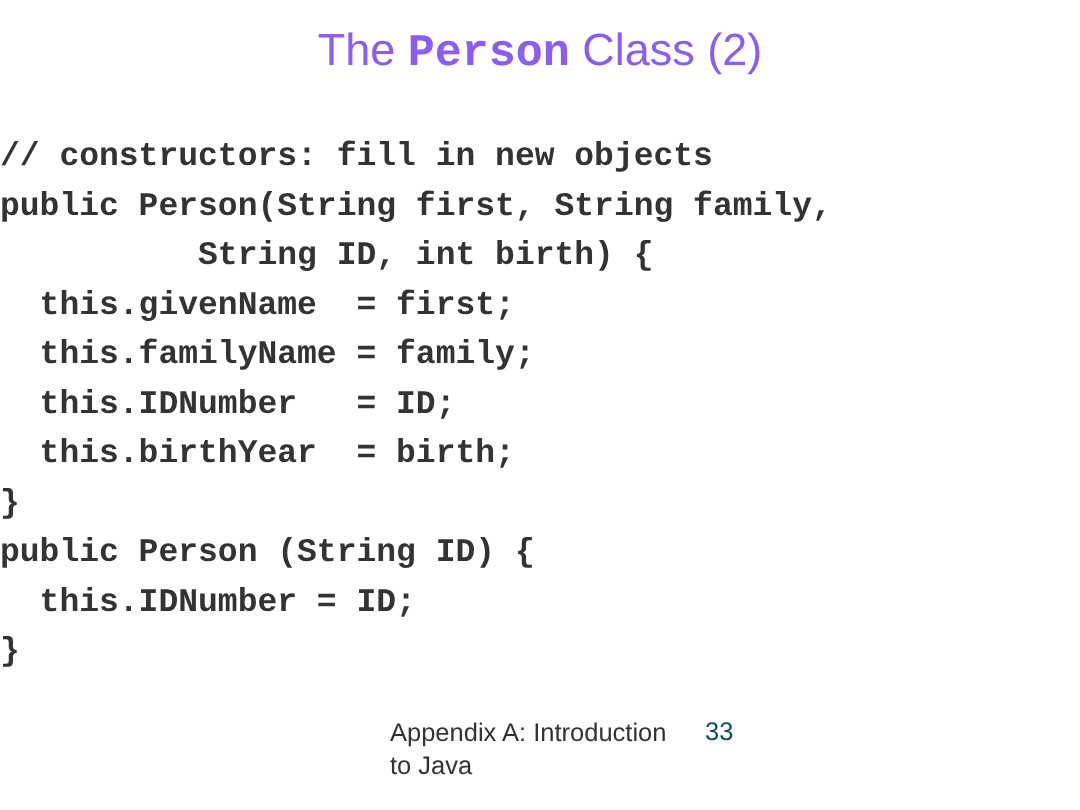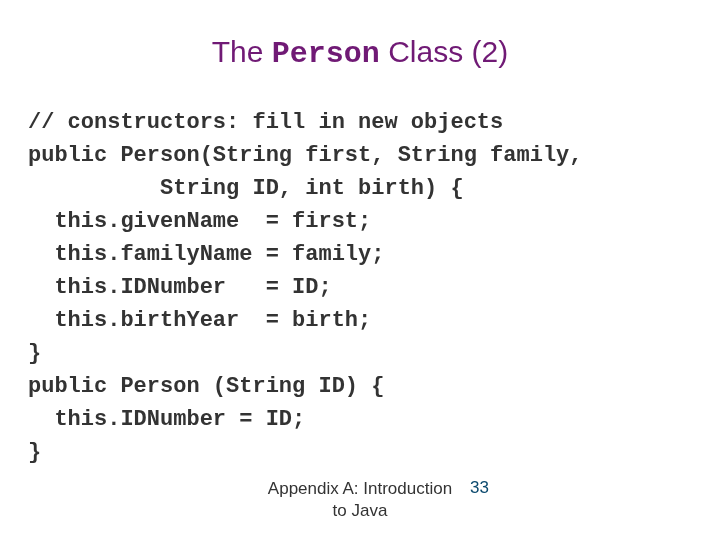--- a/index.html
+++ b/index.html
@@ -11,52 +11,51 @@
       width: 720px;
       height: 540px;
       background: #ffffff;
       font-family: Arial, sans-serif;
       position: relative;
       overflow: hidden;
     }
     .title {
       text-align: center;
       font-size: 30px;
-      color: #701a75;
-      padding-top: 35px;
+      color: #8b5cf6;
+      padding-top: 17px;
       padding-bottom: 35px;
       font-weight: normal;
     }
     .title .mono {
       font-family: "Courier New", Courier, monospace;
       font-weight: bold;
     }
     .code-block {
       font-family: "Courier New", Courier, monospace;
       font-size: 22px;
       font-weight: bold;
       color: #333;
-      padding-left: 28px;
       padding-right: 28px;
       line-height: 1.5;
       white-space: pre;
     }
     .footer {
       position: absolute;
       bottom: 18px;
       left: 0;
       width: 100%;
       display: flex;
       justify-content: center;
       align-items: flex-start;
     }
     .footer-text {
       font-size: 17px;
       color: #333;
-      text-align: center;
+      text-align: left;
       width: 200px;
       line-height: 1.3;
     }
     .page-number {
       font-size: 17px;
       color: #0c4a6e;
       position: absolute;
       left: 470px;
       top: 0;
     }

